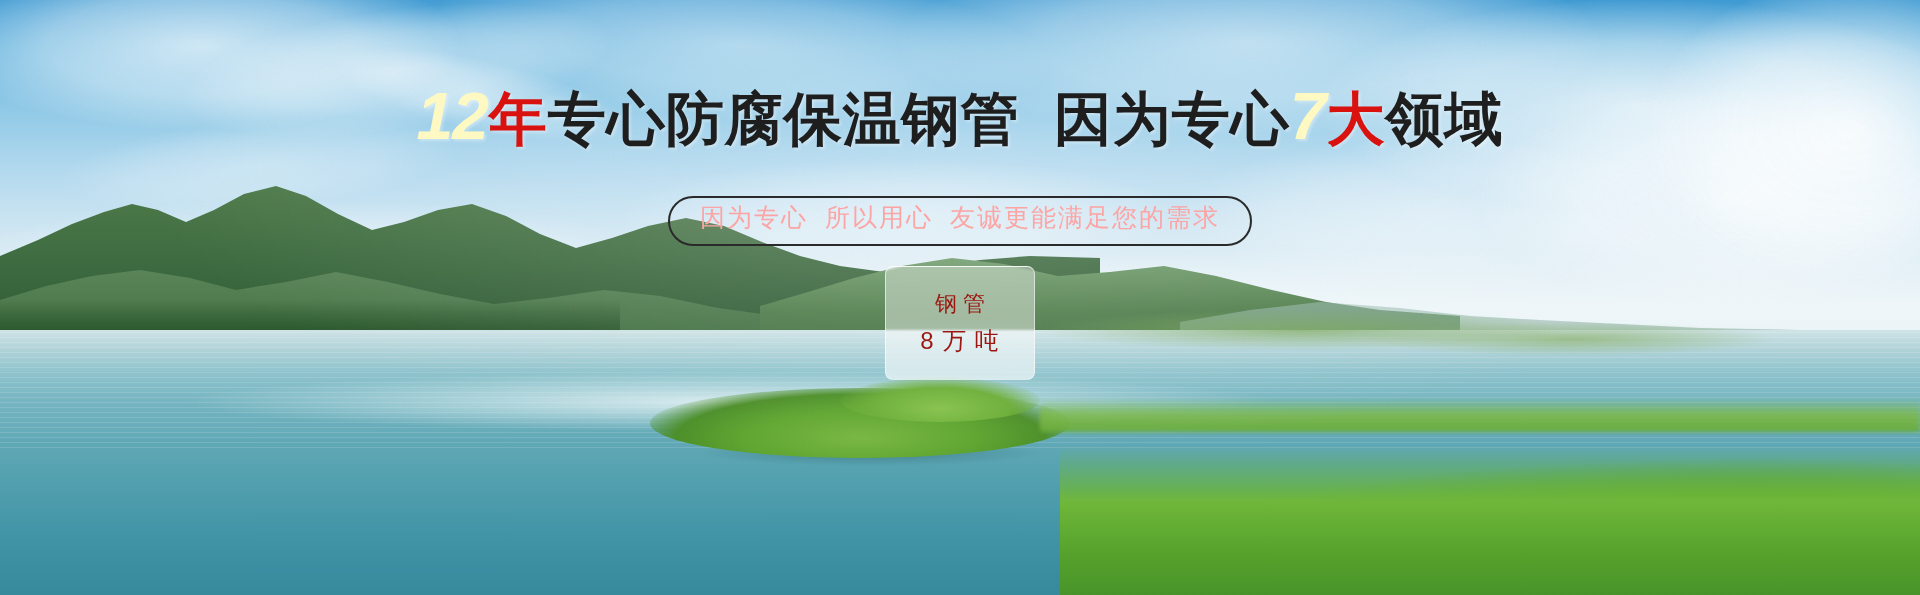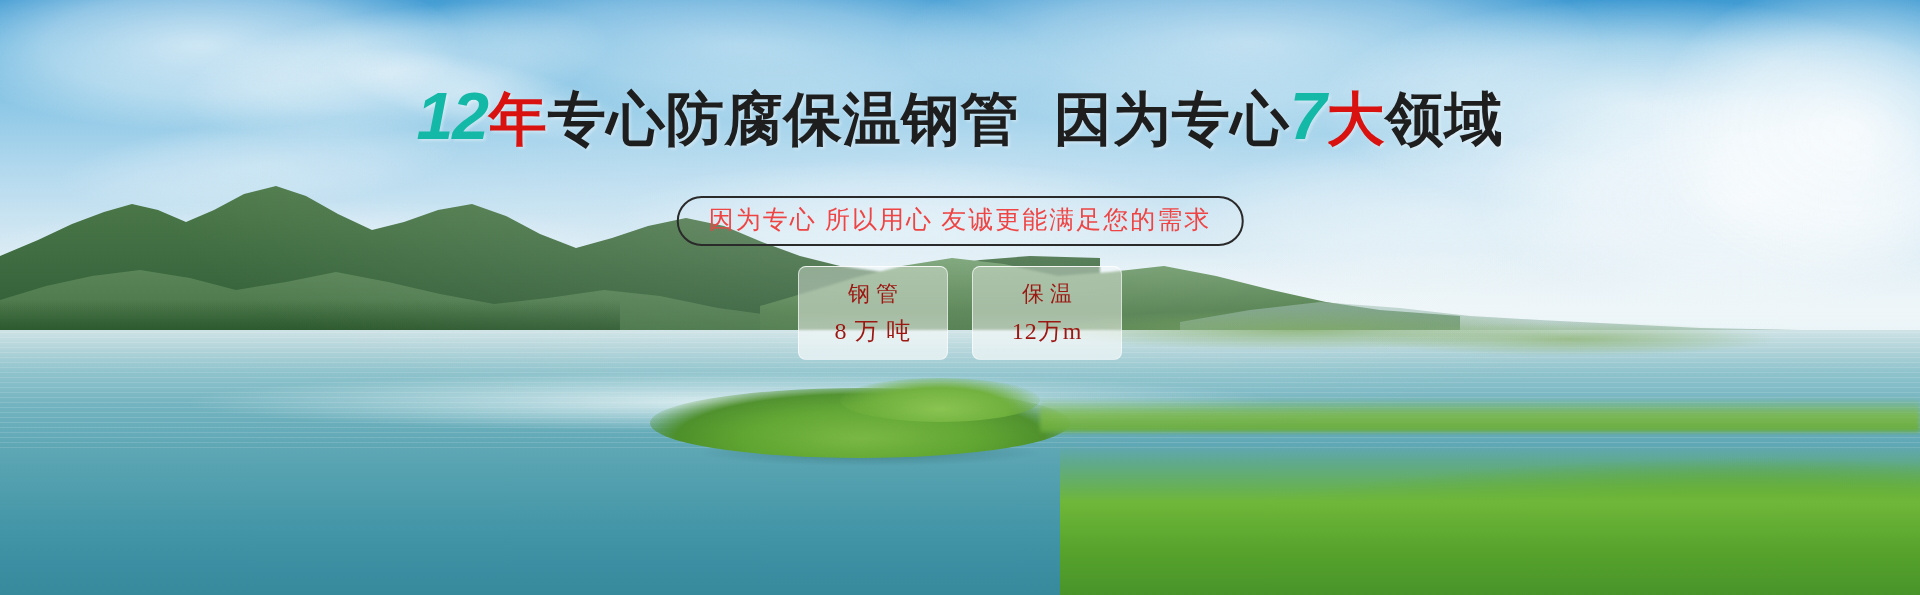--- a/index.html
+++ b/index.html
@@ -155,55 +155,55 @@
     font-family:"Liberation Sans", sans-serif;
     font-weight:bold;
     font-size:58px;
     line-height:68px;
     letter-spacing:1px;
     white-space:nowrap;
     color:#1e1e1e;
     text-shadow:2px 2px 3px rgba(255,255,255,0.35);
   }
   .headline .num {
-    color:#14b8a6;
+    color:#fef9c3;
     font-size:66px;
     font-style:italic;
     font-weight:bold;
     letter-spacing:-1px;
     padding-right:1px;
   }
   .headline .red {
     color:#d9110f;
   }
   .headline .gap { display:inline-block; width:34px; }
 
   .subtitle-pill {
     position:absolute; left:50%; top:196px;
     transform:translateX(-50%);
     border:2px solid #2a2a2a;
     border-radius:26px;
     padding:6px 30px 8px 30px;
     font-size:25px;
     line-height:32px;
     letter-spacing:2px;
-    color:#ef4444;
+    color:#fca5a5;
     white-space:nowrap;
     background:rgba(255,255,255,0.03);
-    font-family:Liberation Serif, serif;
+    font-family:Liberation Mono, monospace;
   }
 
   .cards {
     position:absolute; left:50%; top:266px;
     transform:translateX(-50%);
     display:flex;
     gap:24px;
   }
   .card {
-    width:150px; height:94px;
+    width:150px; height:114px;
     background:linear-gradient(180deg, rgba(255,255,255,0.36) 0%, rgba(255,255,255,0.44) 48%, rgba(255,255,255,0.62) 100%);
     border-top:1px solid rgba(255,255,255,0.80);
     border-left:1px solid rgba(255,255,255,0.62);
     border-right:1px solid rgba(255,255,255,0.55);
     border-bottom:1px solid rgba(255,255,255,0.45);
     border-radius:8px;
     display:flex;
     flex-direction:column;
     align-items:center;
     justify-content:center;
@@ -217,21 +217,21 @@
     text-indent:6px;
     color:#9c1712;
     font-family:"Liberation Serif", serif;
     font-weight:normal;
   }
   .card-value {
     font-size:24px;
     line-height:26px;
     letter-spacing:1px;
     color:#9c1712;
-    font-family:Liberation Serif, serif;
+    font-family:Liberation Sans, sans-serif;
     white-space:nowrap;
   }
   .card-value sup { font-size:14px; vertical-align:super; }
 </style>
 </head>
 <body>
 
 <div class="banner">
 
   <div class="scene">
@@ -317,20 +317,16 @@
     </div>
 
     <div class="cards">
 
       <div class="card">
         <div class="card-label">钢管</div>
         <div class="card-value"><span>8 万 吨</span></div>
       </div>
 
 
-      <div class="card">
-        <div class="card-label">保温</div>
-        <div class="card-value"><span>12万m</span></div>
-      </div>
 
     </div>
   </div>
 </div>
 
 </body></html>

